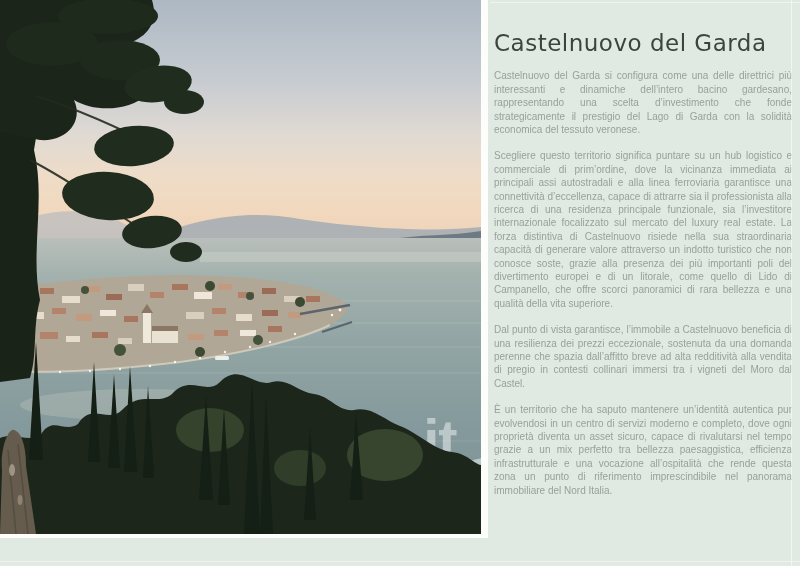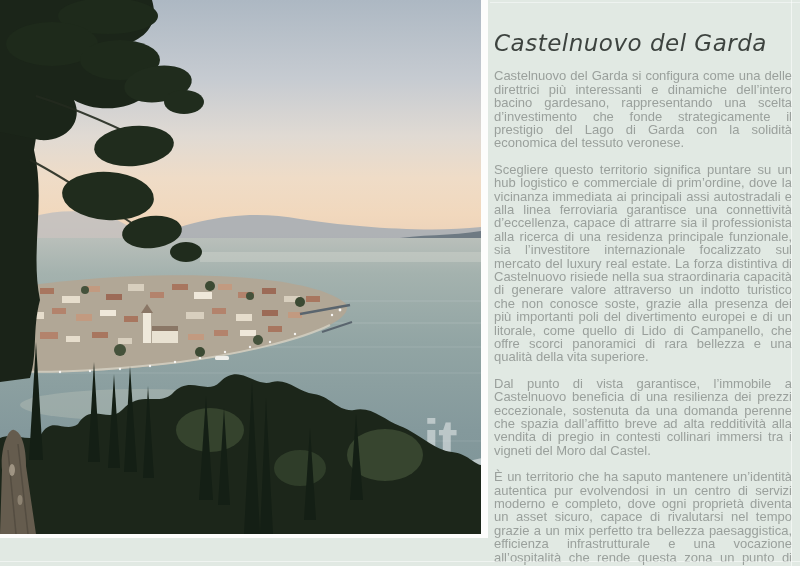--- a/index.html
+++ b/index.html
@@ -29,27 +29,27 @@
   }
 
   
   .panel{
     position:absolute;left:494px;top:0;width:298px;height:566px;
     color:#9aa09c;
   }
   .panel-title{
     margin:31px 0 13px 0;
     font-family:cursive,"DejaVu Sans",sans-serif;
-    font-style:italic;font-weight:500;
+    font-weight:500;
     font-size:23px;line-height:1.1;letter-spacing:.5px;
     color:#3d433f;white-space:nowrap;
   }
   .panel p{
     margin:0 0 13px 0;
-    font-size:13px;line-height:13.4px;
+    font-size:10px;line-height:13.4px;
     text-align:justify;
     hyphens:auto;-webkit-hyphens:auto;
     color:#9aa09c;
   }
 
   
   .hairline-right{position:absolute;top:0;bottom:0;right:8px;width:1px;background:rgba(255,255,255,0.55);}
   .hairline-bottom{position:absolute;left:0;right:0;bottom:4px;height:1px;background:rgba(255,255,255,0.5);}
   .hairline-top{position:absolute;left:490px;right:0;top:2px;height:1px;background:rgba(255,255,255,0.45);}
 </style>

